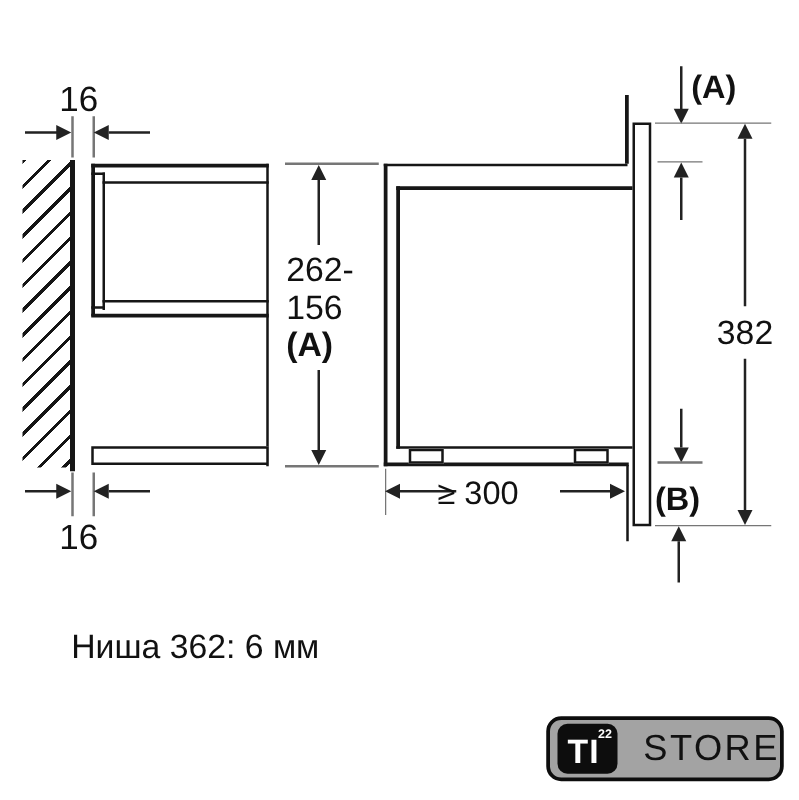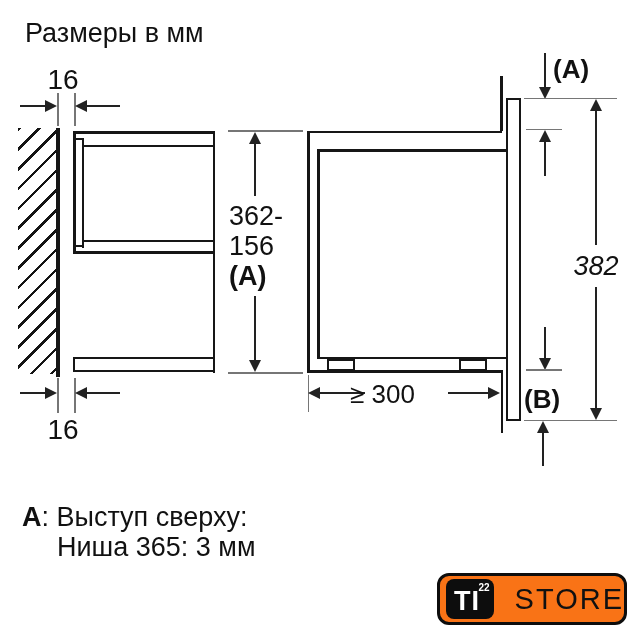--- a/index.html
+++ b/index.html
@@ -19,38 +19,37 @@
   .bold{font-weight:bold;}
   .hatch{
     position:absolute;left:18px;top:128px;width:38px;height:246px;
     background:repeating-linear-gradient(135deg,#151515 0 2.5px,transparent 2.5px 14px);
   }
   .box{position:absolute;background:#fff;border:2.5px solid #161616;box-sizing:border-box;}
   .foot{position:absolute;background:#fff;border:2px solid #161616;box-sizing:border-box;}
   .notes{position:absolute;left:22px;top:502px;font-size:27px;line-height:30px;}
   .notes .indent{padding-left:35px;}
   .logo{
-    position:absolute;left:437px;top:573px;width:190px;height:52px;background:#f97316;
+    position:absolute;left:437px;top:573px;width:190px;height:52px;background:#a3a3a3;
     border:3px solid #0d0d0d;border-radius:12px;box-sizing:border-box;
     display:flex;align-items:center;
   }
   .logo-badge{
     position:relative;margin-left:6px;width:61px;height:40px;background:#0d0d0d;border-radius:8px;
     display:flex;align-items:center;
   }
   .logo-brand{color:#fff;font-weight:bold;font-size:27px;margin-left:8px;margin-top:4px;letter-spacing:1px;}
   .logo-sup{position:absolute;right:4px;top:3px;color:#fff;font-size:10px;font-weight:bold;}
   .logo-suffix{margin-left:21px;font-size:29px;letter-spacing:2px;color:#111;}
 </style>
 </head>
 <body>
 
 <div id="stage">
 
-  <div class="lbl" style="left:25px;top:18px;font-size:27px;">Размеры в мм</div>
 
   <div>
 
     <div class="lbl" style="left:43px;top:64px;width:40px;text-align:center;font-size:28px;">16</div>
     <div class="ext" style="left:57px;top:93px;width:1.5px;height:33px;"></div>
     <div class="ext" style="left:74px;top:93px;width:1.5px;height:33px;"></div>
     <div class="shaft" style="left:20px;top:104.5px;width:26px;height:2px;"></div>
     <div class="tri tri-r" style="left:45px;top:99.5px;"></div>
     <div class="tri tri-l" style="left:75px;top:99.5px;"></div>
     <div class="shaft" style="left:87px;top:104.5px;width:33px;height:2px;"></div>
@@ -77,21 +76,21 @@
     <div class="shaft" style="left:87px;top:392px;width:33px;height:2px;"></div>
     <div class="lbl" style="left:43px;top:414px;width:40px;text-align:center;font-size:28px;">16</div>
   </div>
 
   <div>
     <div class="ext" style="left:228px;top:130px;width:75px;height:1.5px;"></div>
     <div class="ext" style="left:228px;top:372px;width:75px;height:1.5px;"></div>
     <div class="tri tri-u" style="left:249px;top:132px;"></div>
     <div class="shaft" style="left:254px;top:144px;width:2px;height:52px;"></div>
     <div class="lbl" style="left:229px;top:201px;font-size:27px;line-height:30px;">
-      <span style="display:block;">362-</span>
+      <span style="display:block;">262-</span>
       <span style="display:block;">156</span>
       <span style="display:block;" class="bold">(A)</span>
     </div>
     <div class="shaft" style="left:254px;top:296px;width:2px;height:64px;"></div>
     <div class="tri tri-d" style="left:249px;top:360px;"></div>
   </div>
 
   <div>
 
     <div class="hl" style="left:307px;top:130.5px;width:195px;height:2.5px;"></div>
@@ -111,43 +110,42 @@
     <div class="shaft" style="left:543.5px;top:53px;width:2px;height:35px;"></div>
     <div class="tri tri-d" style="left:538.5px;top:87px;"></div>
     <div class="lbl bold" style="left:553px;top:54px;font-size:26px;">(A)</div>
     <div class="ext" style="left:524px;top:97.5px;width:93px;height:1.5px;"></div>
     <div class="ext" style="left:526px;top:128.5px;width:36px;height:1.5px;"></div>
     <div class="tri tri-u" style="left:538.5px;top:130px;"></div>
     <div class="shaft" style="left:543.5px;top:142px;width:2px;height:34px;"></div>
 
     <div class="tri tri-u" style="left:590px;top:99px;"></div>
     <div class="shaft" style="left:595px;top:111px;width:2px;height:134px;"></div>
-    <div class="lbl" style="left:568px;top:251px;width:56px;text-align:center;font-size:27px;font-style:italic;">382</div>
+    <div class="lbl" style="left:568px;top:251px;width:56px;text-align:center;font-size:27px;">382</div>
     <div class="shaft" style="left:595px;top:287px;width:2px;height:121px;"></div>
     <div class="tri tri-d" style="left:590px;top:408px;"></div>
     <div class="ext" style="left:524px;top:419.5px;width:93px;height:1.5px;"></div>
 
     <div class="shaft" style="left:543.5px;top:327px;width:2px;height:31px;"></div>
     <div class="tri tri-d" style="left:538.5px;top:358px;"></div>
     <div class="ext" style="left:526px;top:369px;width:36px;height:1.5px;"></div>
     <div class="lbl bold" style="left:524px;top:384px;font-size:26px;">(B)</div>
     <div class="tri tri-u" style="left:537px;top:421px;"></div>
     <div class="shaft" style="left:542px;top:433px;width:2px;height:33px;"></div>
 
     <div class="ext" style="left:307.5px;top:375px;width:1.5px;height:37px;"></div>
     <div class="tri tri-l" style="left:308px;top:387px;"></div>
     <div class="shaft" style="left:320px;top:392px;width:45px;height:2px;"></div>
     <div class="lbl" style="left:350px;top:379px;font-size:26px;">≥ 300</div>
     <div class="shaft" style="left:448px;top:392px;width:40px;height:2px;"></div>
     <div class="tri tri-r" style="left:488px;top:387px;"></div>
   </div>
 
   <div class="notes">
-    <div><span class="bold">A</span><span>: Выступ сверху:</span></div>
-    <div class="indent">Ниша 365: 3 мм</div>
+    <div class="indent">Ниша 362: 6 мм</div>
   </div>
 
   <div class="logo">
     <div class="logo-badge">
       <span class="logo-brand">TI</span>
       <span class="logo-sup">22</span>
     </div>
     <span class="logo-suffix">STORE</span>
   </div>
 

